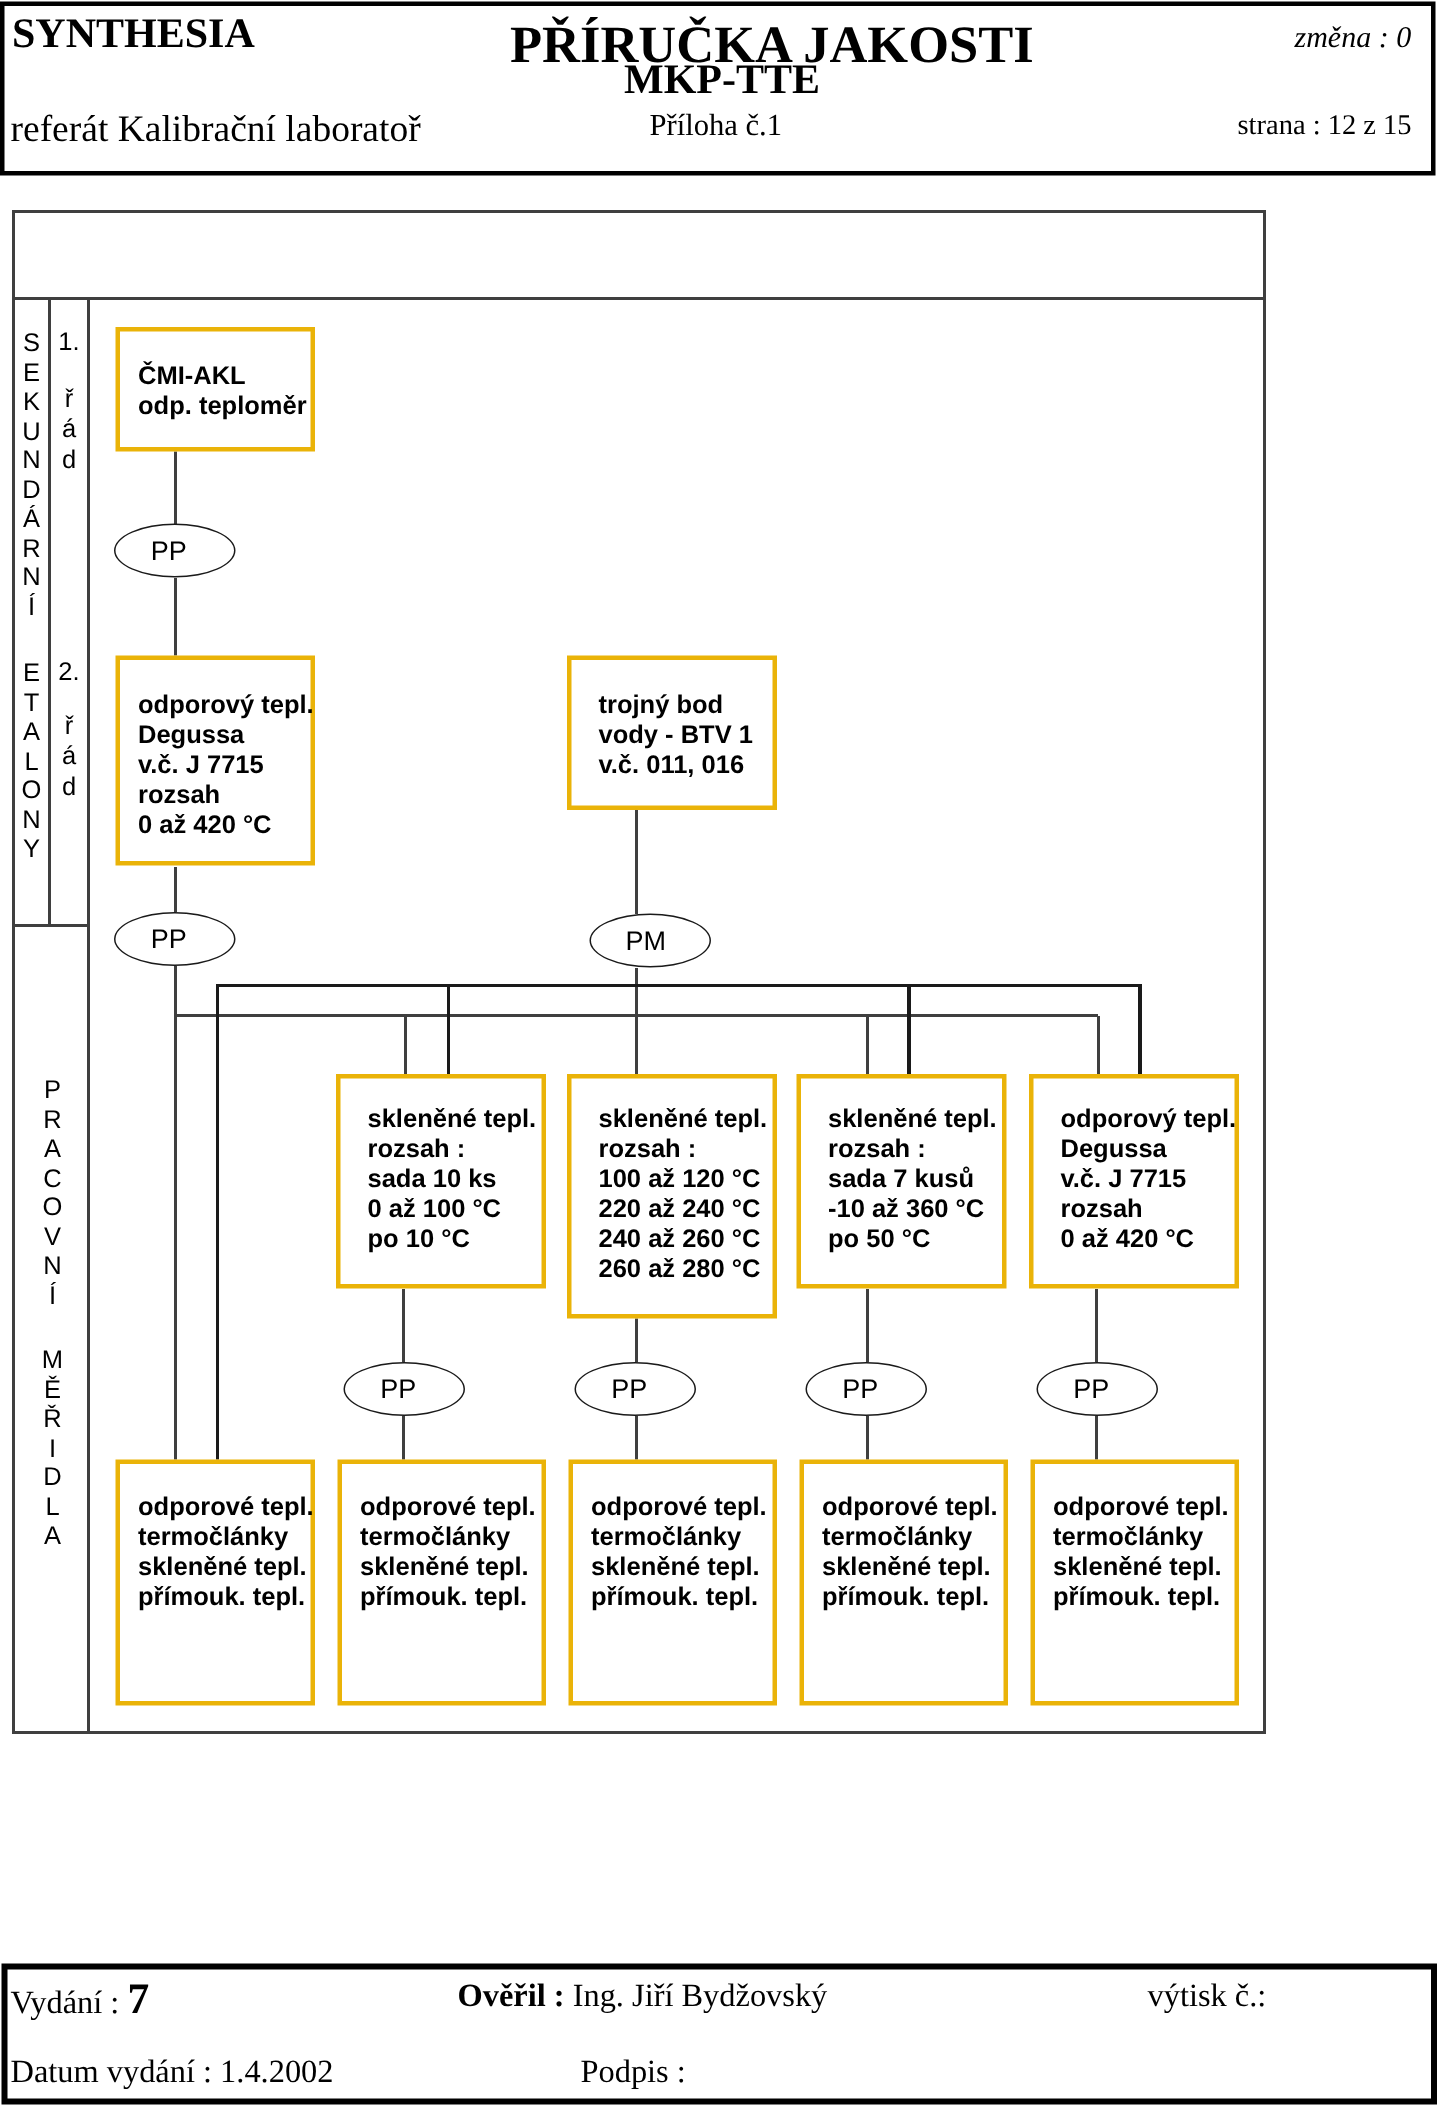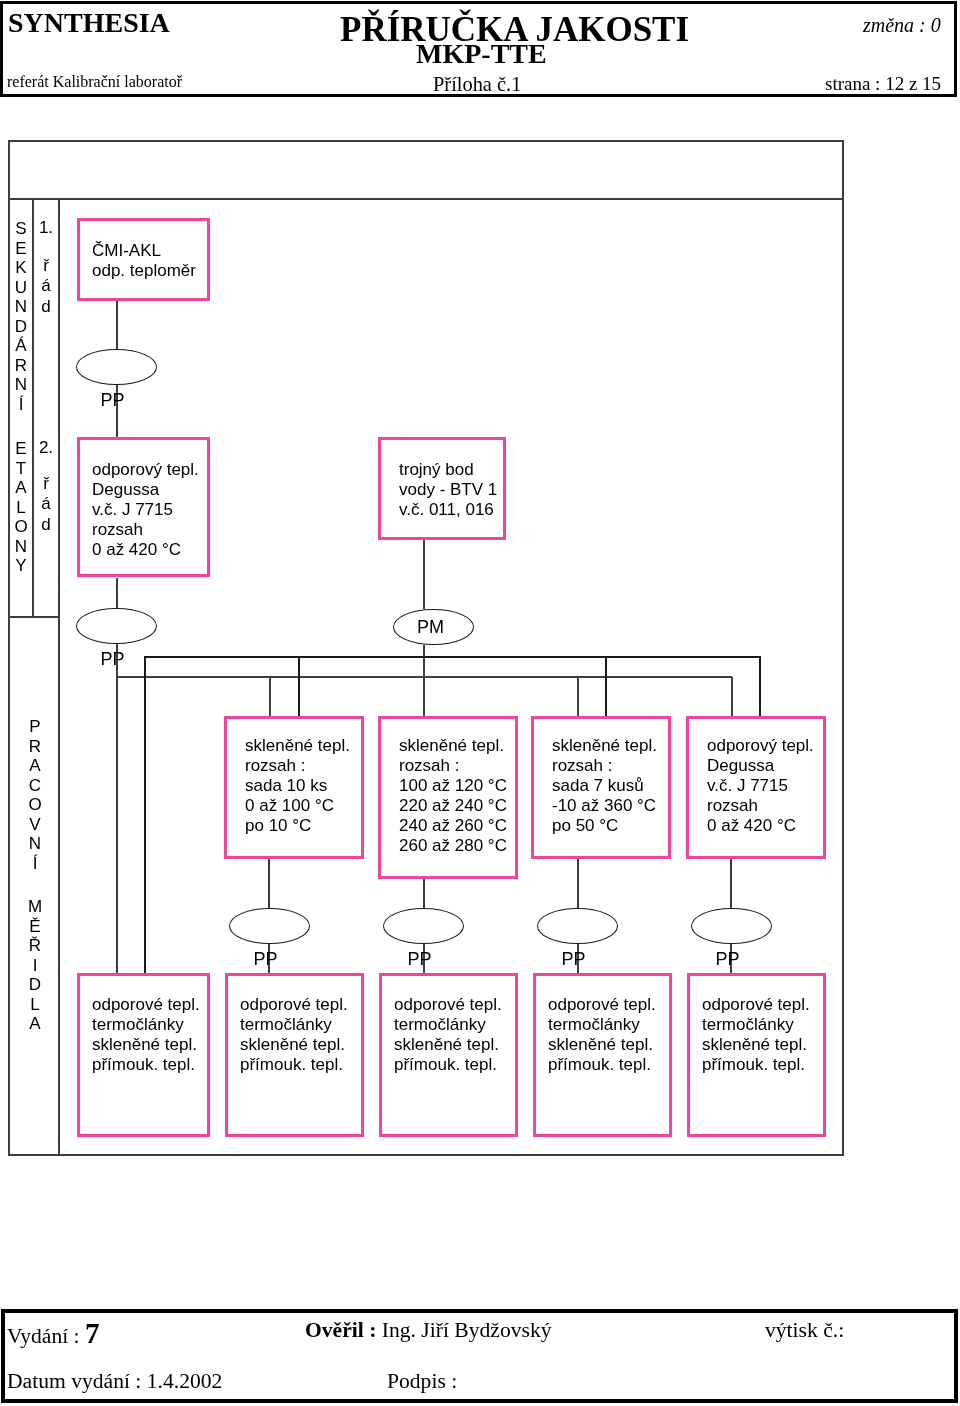--- a/index.html
+++ b/index.html
@@ -2,28 +2,28 @@
 <html><head>
 <meta charset="utf-8">
 <title>PŘÍRUČKA JAKOSTI MKP-TTE – Příloha č.1</title>
 <style>
   html,body{margin:0;padding:0;background:#ffffff;}
   body{width:960px;height:1406px;position:relative;overflow:hidden;color:#000;
        font-family:"Liberation Serif",serif;-webkit-font-smoothing:antialiased;}
   .abs{position:absolute;}
 
   
-  #header{left:0px;top:1px;width:957px;height:96px;
+  #header{left:0px;top:1px;width:957px;height:116px;
           border:3.2px solid #000;box-sizing:border-box;}
   .hd{position:absolute;white-space:nowrap;font-family:"Liberation Serif",serif;}
   #hd-company{left:5px;top:5px;font-size:28px;font-weight:bold;line-height:1;}
   #hd-manual{left:337px;top:8px;font-size:35px;font-weight:bold;line-height:1;}
   #hd-code{left:413px;top:36px;font-size:28px;font-weight:bold;line-height:1;}
   #hd-change{left:860px;top:11px;font-size:20px;line-height:1;font-style:italic;}
-  #hd-dept{left:4px;top:70px;font-size:16px;line-height:1;}
+  #hd-dept{left:4px;top:70px;font-size:25px;line-height:1;}
   #hd-annex{left:430px;top:70px;font-size:20.4px;line-height:1;}
   #hd-page{left:822px;top:70px;font-size:19px;line-height:1;}
 
   
   #footer{left:1px;top:1309px;width:957px;height:94px;
           border:4.2px solid #000;box-sizing:border-box;}
   .ft{position:absolute;white-space:nowrap;font-size:21.6px;line-height:1;}
   #ft-issue{left:2px;top:6px;}
   #ft-issue b{font-size:29px;font-weight:bold;font-family:"Liberation Serif",serif;}
   #ft-verif{left:300px;top:7px;}
@@ -31,31 +31,31 @@
   #ft-copy{left:760px;top:7px;}
   #ft-date{left:2px;top:58px;}
   #ft-sign{left:382px;top:58px;}
 
   
   #diagram{left:8px;top:140px;width:836px;height:1016px;}
   #diagram svg{position:absolute;left:0;top:0;z-index:1;}
   #diagram .bx,#diagram .ell{z-index:2;}
   #dg-title{left:56px;top:15px;font-family:"Liberation Sans",sans-serif;
             font-size:20.5px;font-weight:bold;white-space:pre;color:#000;letter-spacing:-0.1px;}
-  .bx{position:absolute;border:3px solid #ec4899;background:#fff;box-sizing:border-box;}
+  .bx{position:absolute;border:3px solid #eab308;background:#fff;box-sizing:border-box;font-weight:bold;}
   .bxt{position:absolute;font-family:"Liberation Sans",sans-serif;font-size:17px;
        line-height:20px;white-space:pre;color:#000;}
   .vcol{position:absolute;font-family:"Liberation Sans",sans-serif;font-size:17px;
         line-height:19.5px;text-align:center;white-space:pre;color:#000;}
   .o-rad{line-height:20.3px;}
   .ell{position:absolute;border:1.6px solid #1a1a1a;border-radius:50%;background:#fff;
        box-sizing:border-box;}
   .ellt{position:absolute;font-family:"Liberation Sans",sans-serif;font-size:18px;
         width:100%;text-align:center;color:#000;}
-  .ell.pp .ellt{margin-left:-4px;margin-top:33px;}
+  .ell.pp .ellt{margin-left:-4px;}
   .ell.pm .ellt{margin-left:-3px;}
 </style>
 </head>
 <body>
 
 <div class="abs" id="header">
   <span class="hd" id="hd-company">SYNTHESIA</span>
   <span class="hd" id="hd-manual">PŘÍRUČKA JAKOSTI</span>
   <span class="hd" id="hd-code">MKP-TTE</span>
   <span class="hd" id="hd-change">změna : 0</span>
@@ -123,21 +123,21 @@
       <span class="bxt" style="left:12px;top:20px;">ČMI-AKL
 odp. teploměr</span>
     </div>
   <div class="bx" style="left:69px;top:297px;width:133px;height:140px;">
       <span class="bxt" style="left:12px;top:20px;">odporový tepl.
 Degussa
 v.č. J 7715
 rozsah
 0 až 420 °C</span>
     </div>
-  <div class="bx" style="left:370px;top:297px;width:128px;height:103px;">
+  <div class="bx" style="left:370px;top:297px;width:140px;height:103px;">
       <span class="bxt" style="left:18px;top:20px;">trojný bod
 vody - BTV 1
 v.č. 011, 016</span>
     </div>
 
   <div class="bx" style="left:216px;top:576px;width:140px;height:143px;">
       <span class="bxt" style="left:18px;top:17px;">skleněné tepl.
 rozsah :
 sada 10 ks
 0 až 100 °C

